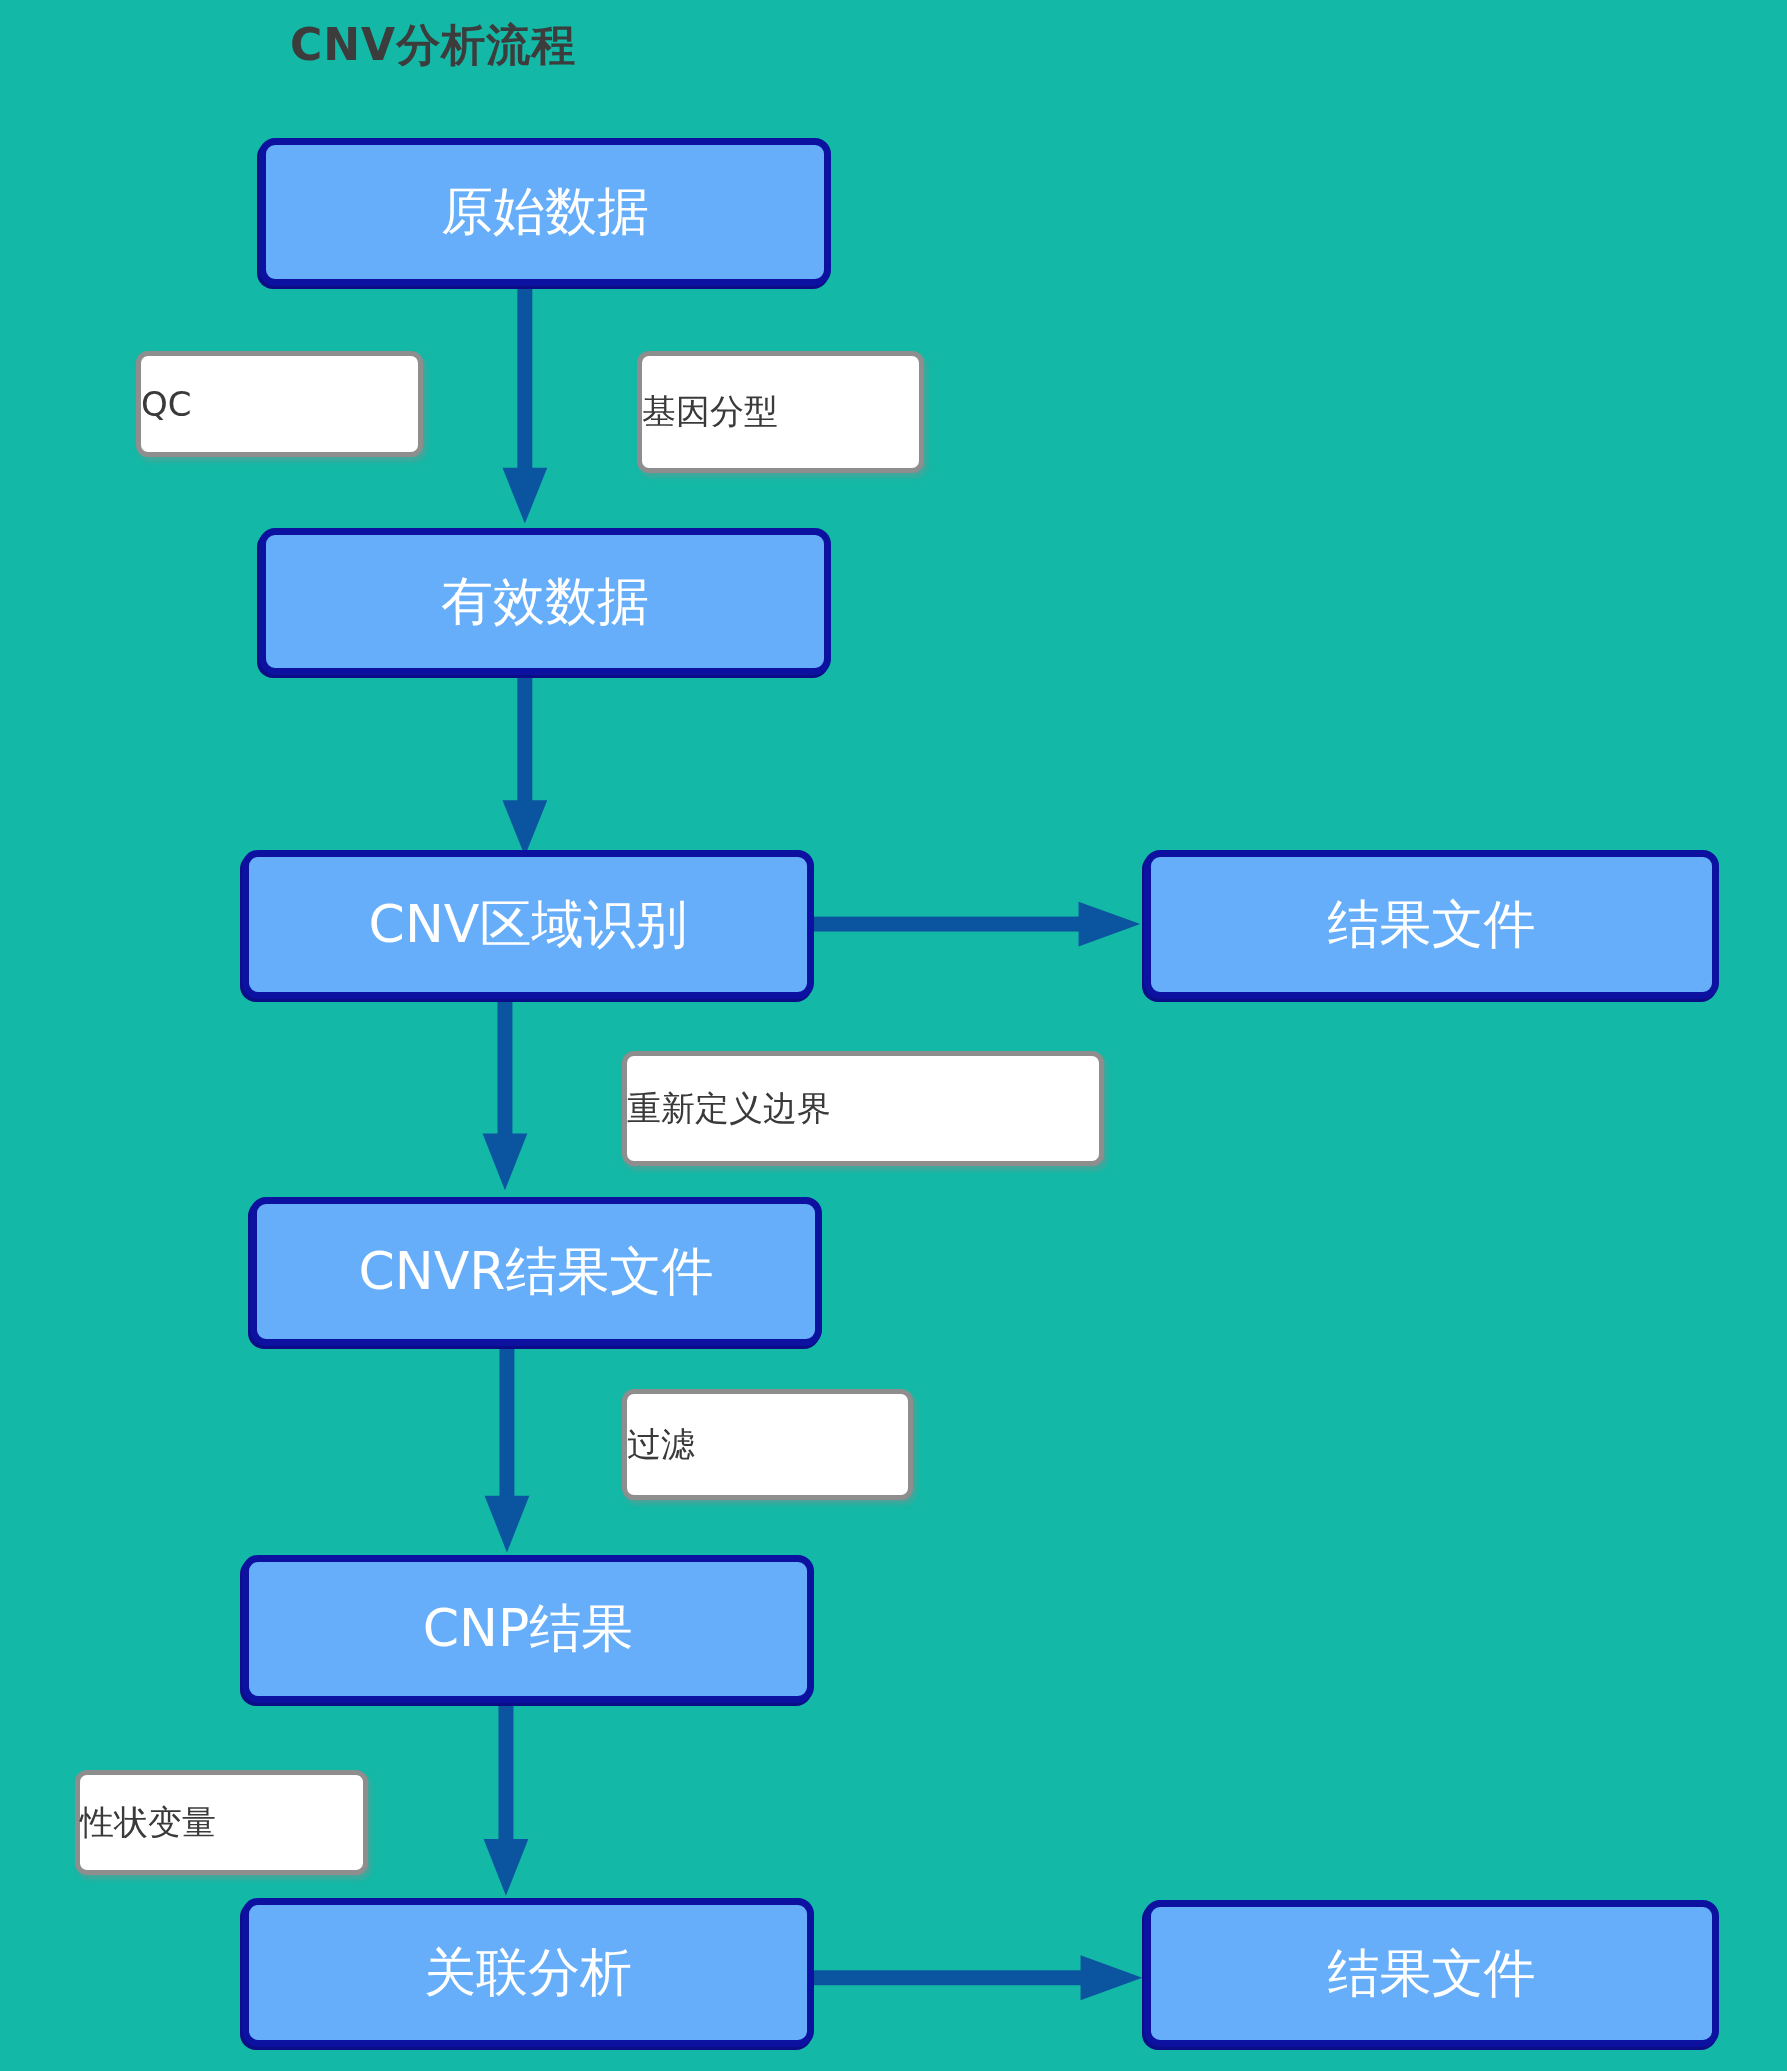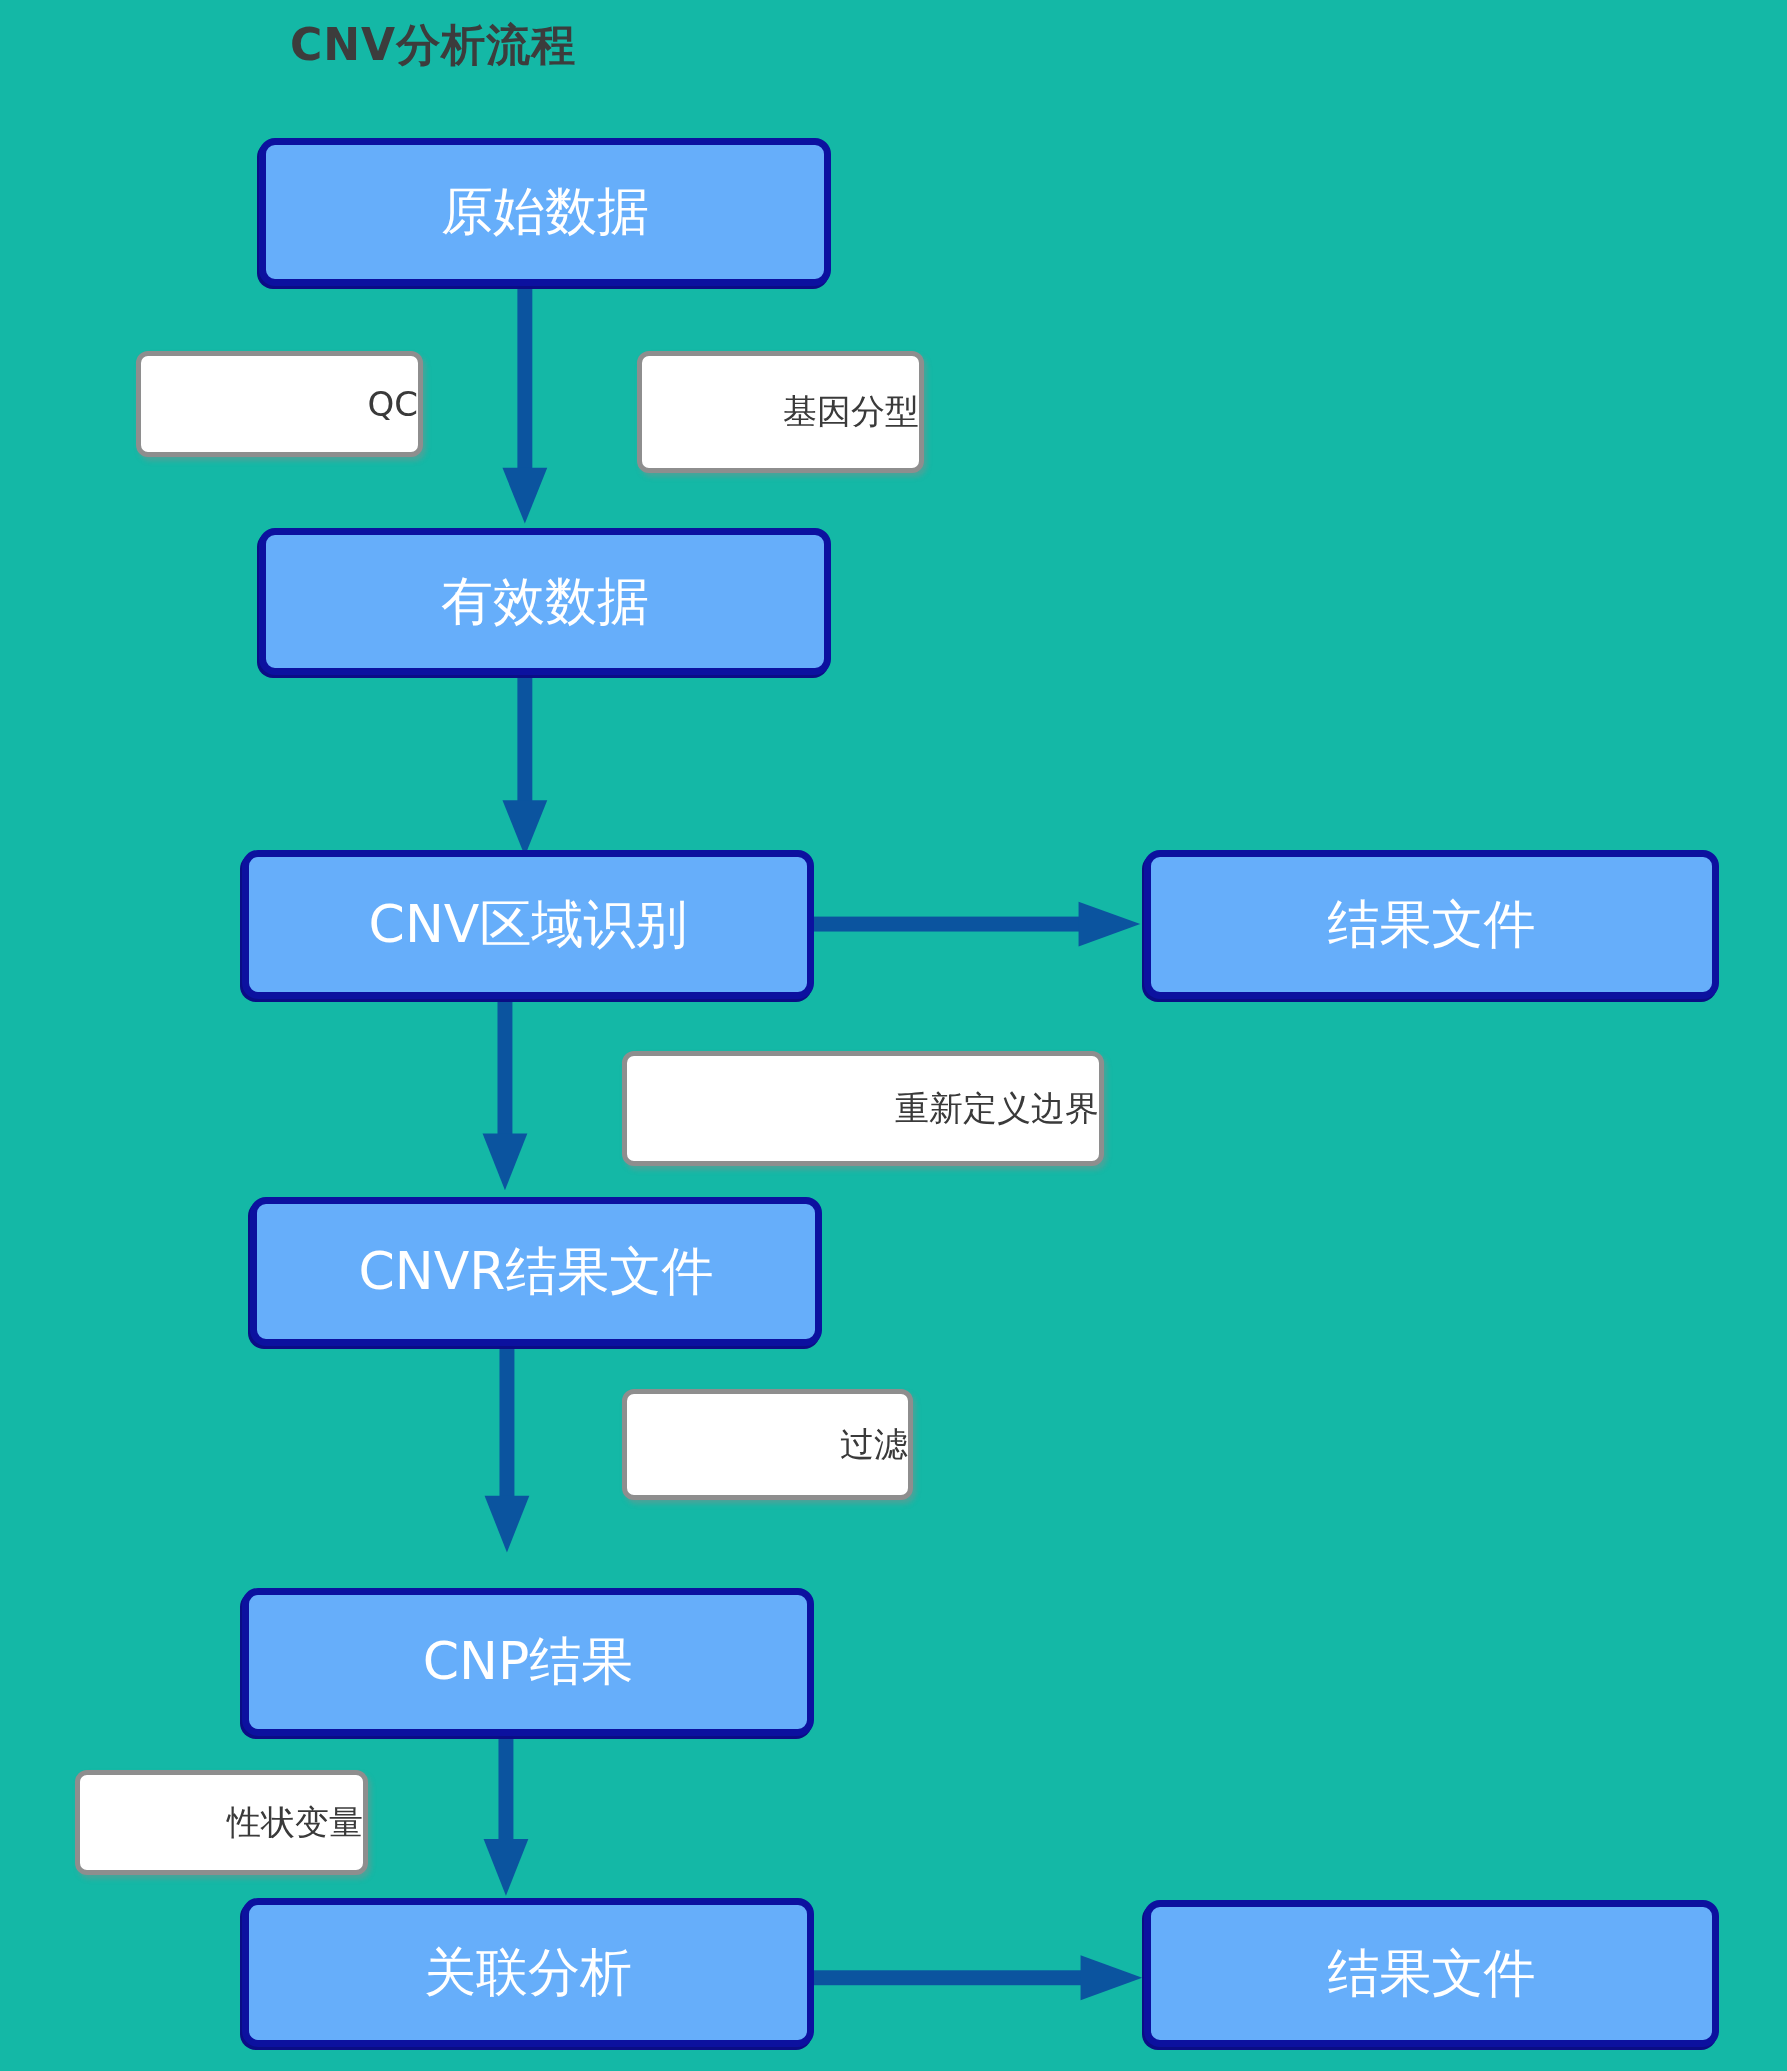--- a/index.html
+++ b/index.html
@@ -40,21 +40,21 @@
     box-shadow: -2px 3px 0 #0A0D85;
   }
   .label-box {
     position: absolute;
     box-sizing: border-box;
     background: #FFFFFF;
     border: 5px solid #8E8E8E;
     border-radius: 12px;
     display: flex;
     align-items: center;
-    justify-content: flex-end;
+    justify-content: flex-start;
     color: #3A3A3A;
     font-size: 34px;
     white-space: nowrap;
     box-shadow: 3px 4px 5px rgba(140,140,140,0.45);
   }
   .arrow-layer {
     position: absolute;
     left: 0;
     top: 0;
     width: 1787px;
@@ -115,21 +115,21 @@
   </div>
 
   <div class="node" style="left:1144px; top:850px; width:575px; height:149px;">
     <span>结果文件</span>
   </div>
 
   <div class="node" style="left:242px; top:1197px; width:572px; height:149px;margin-left:8px;">
     <span>CNVR结果文件</span>
   </div>
 
-  <div class="node" style="left:242px; top:1555px; width:572px; height:148px;margin-top:33px;">
+  <div class="node" style="left:242px; top:1555px; width:572px; height:148px;">
     <span>CNP结果</span>
   </div>
 
   <div class="node" style="left:242px; top:1898px; width:572px; height:149px;">
     <span>关联分析</span>
   </div>
 
   <div class="node" style="left:1144px; top:1900px; width:575px; height:147px;">
     <span>结果文件</span>
   </div>

